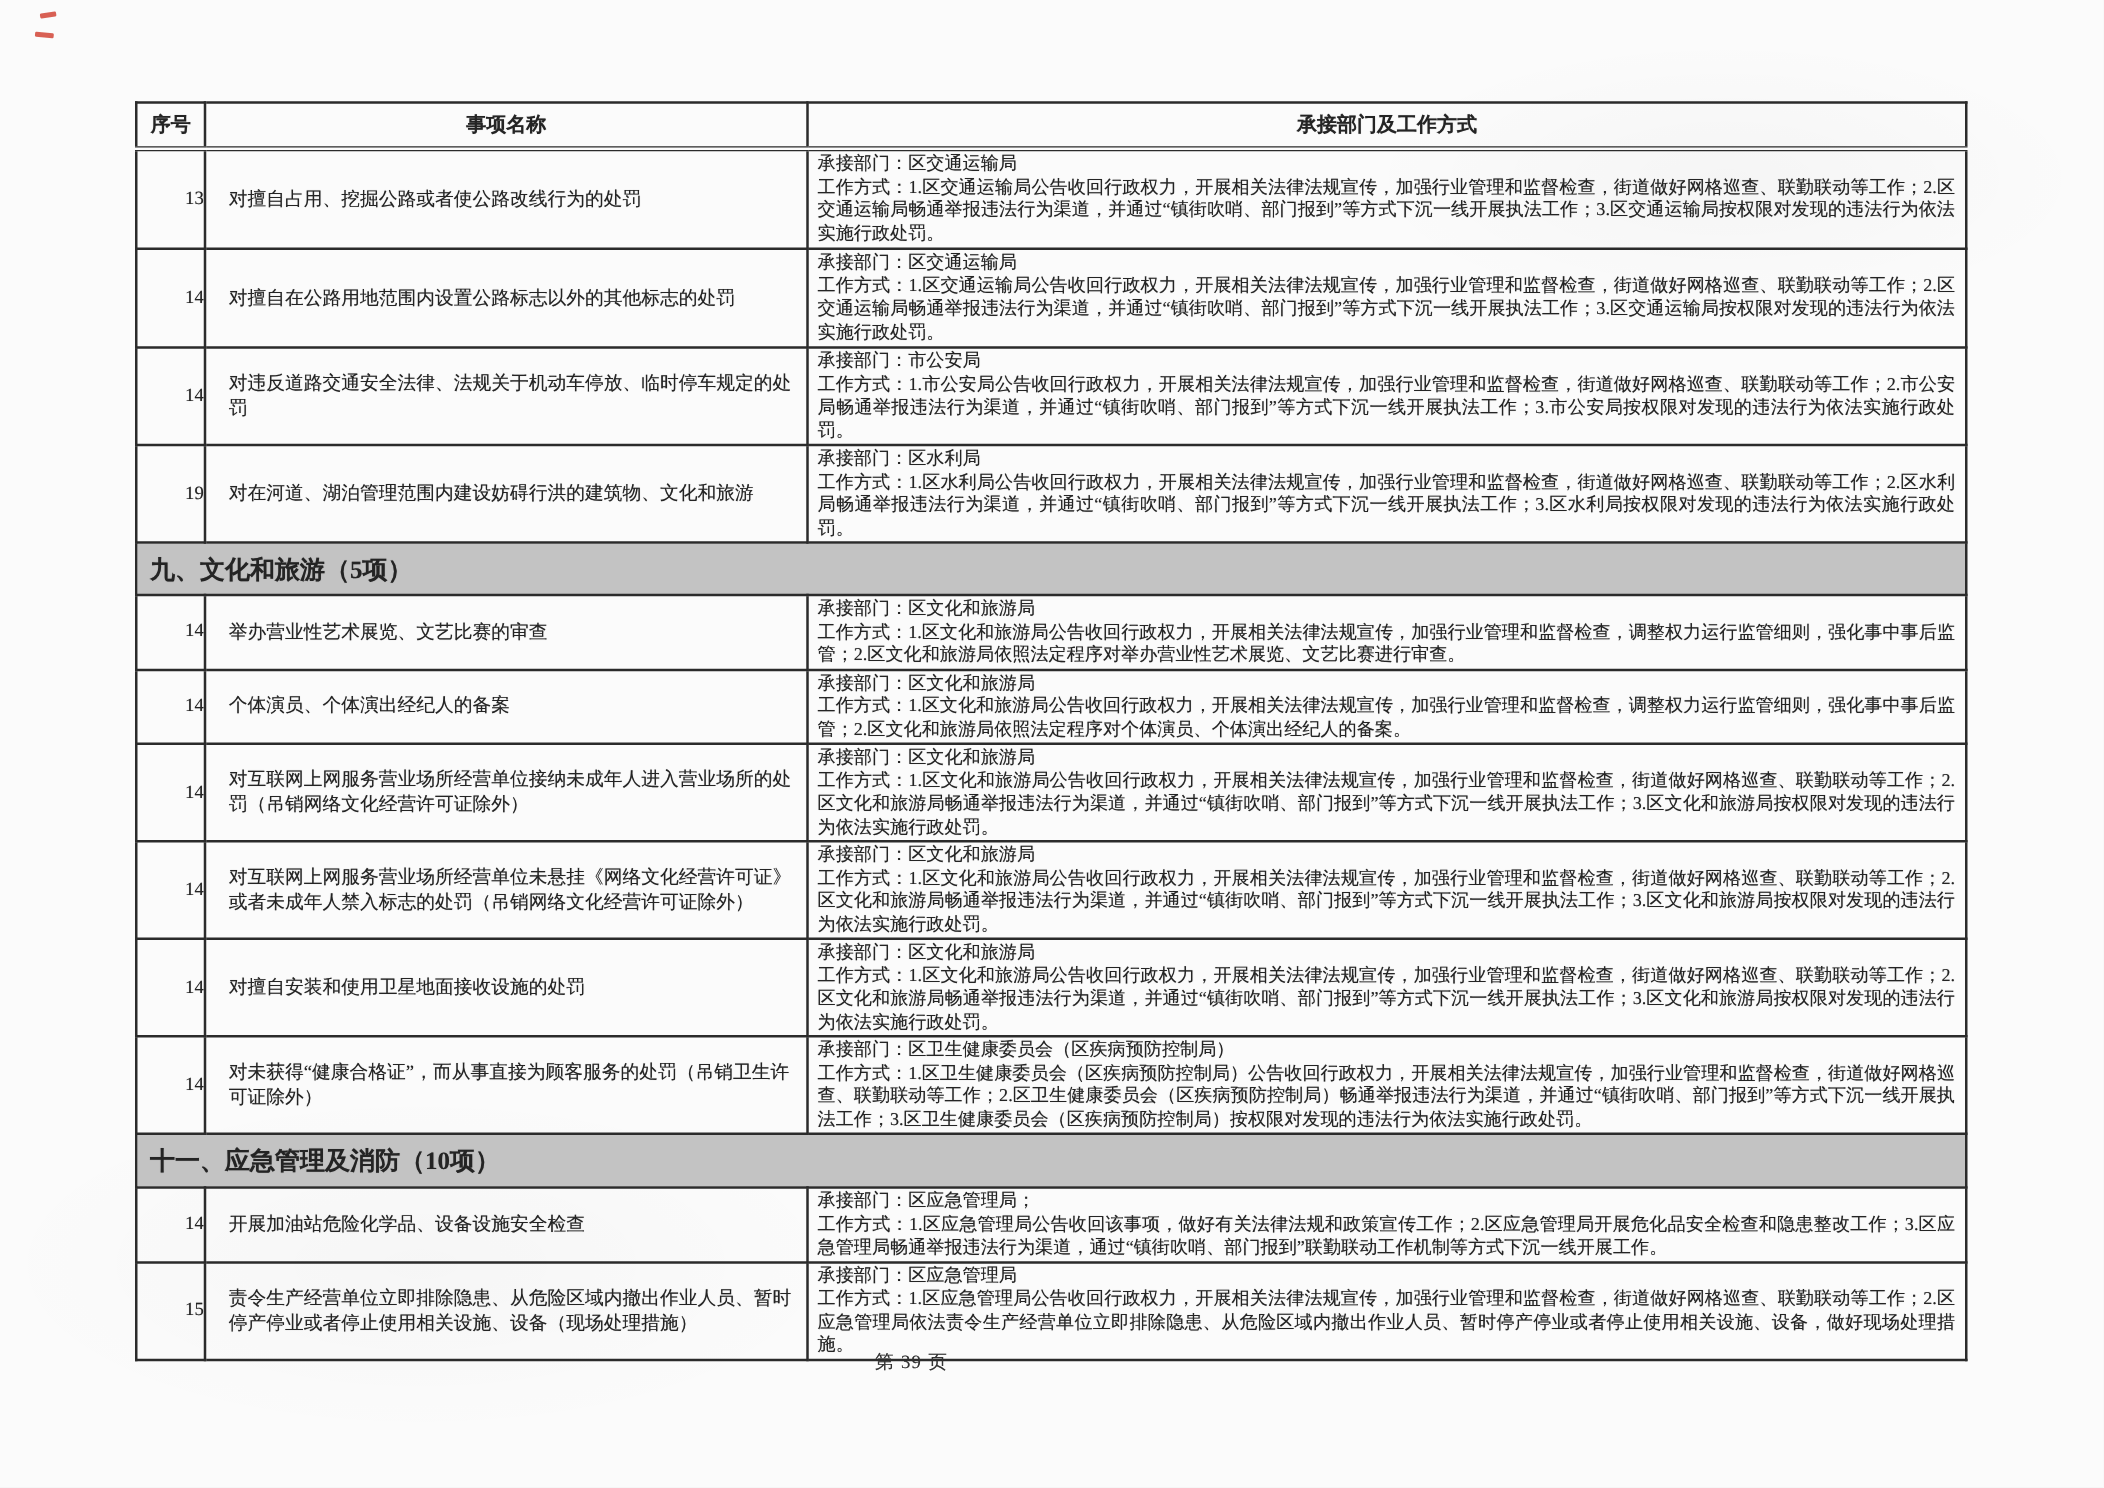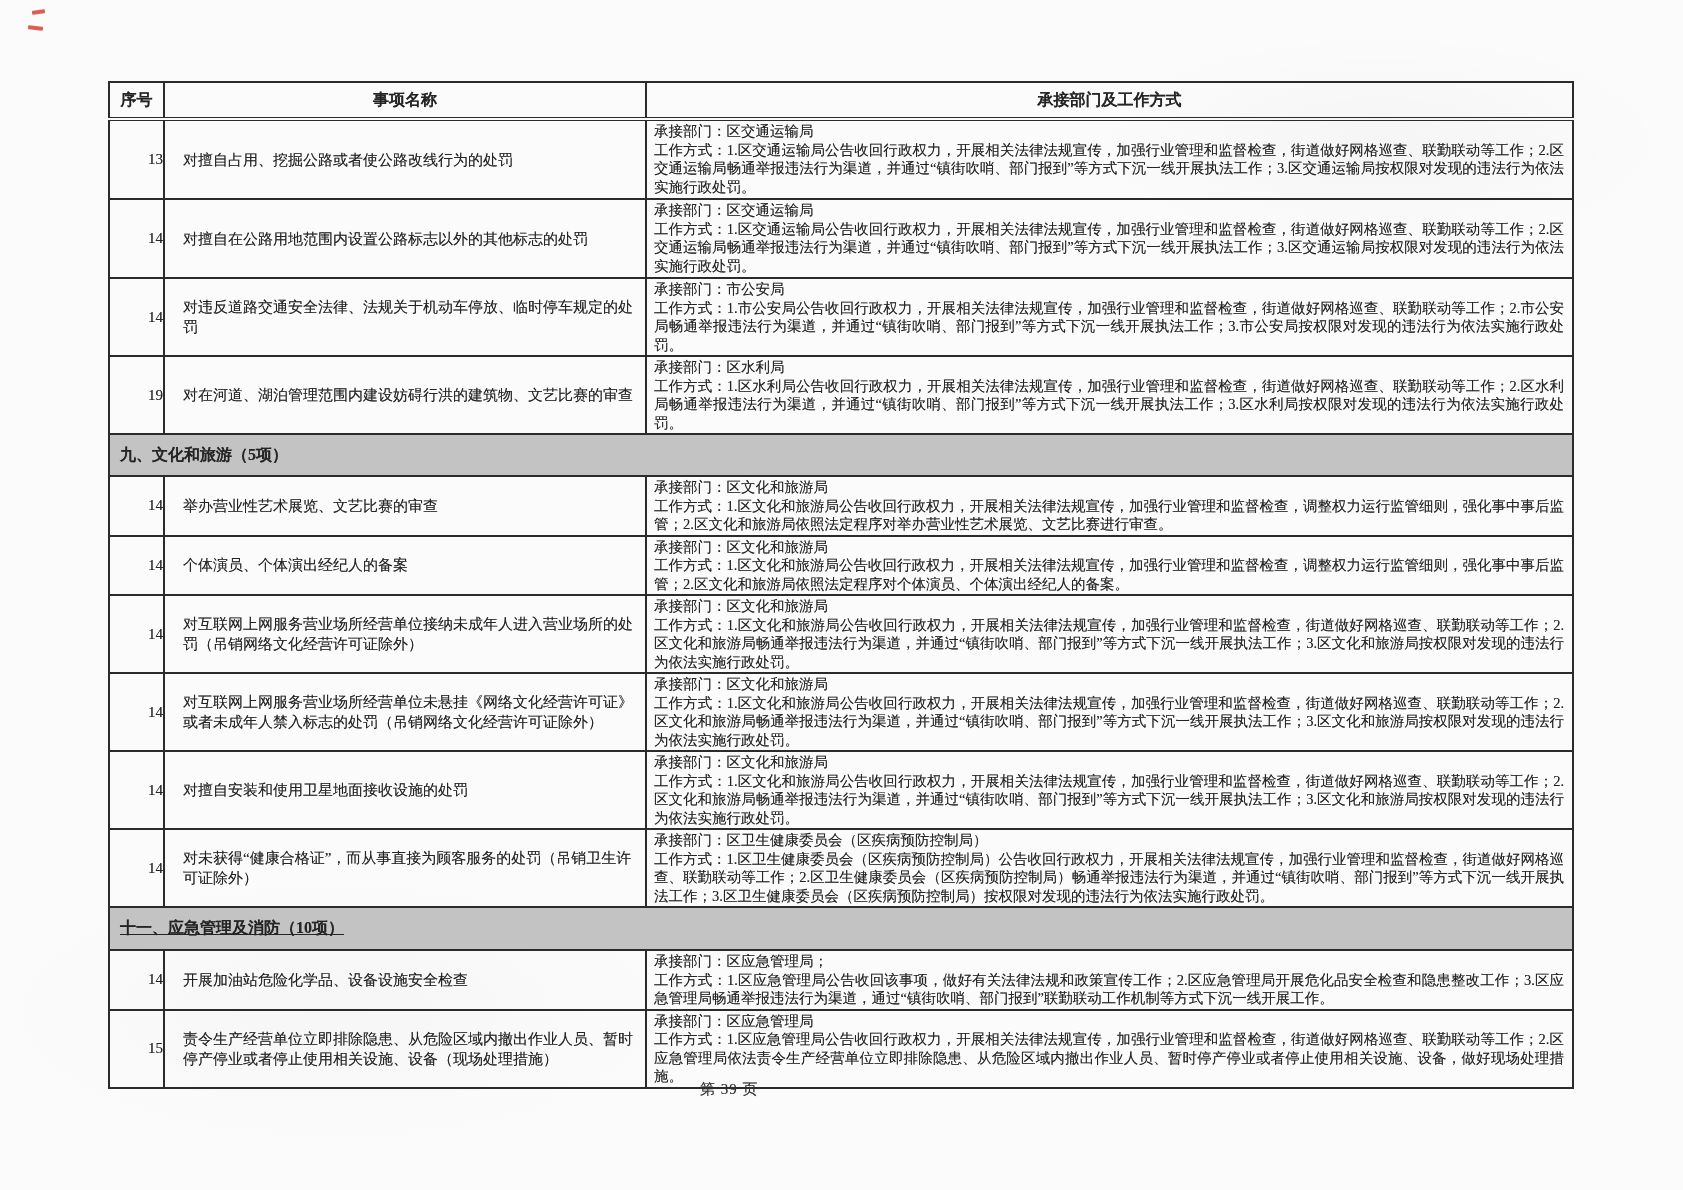--- a/index.html
+++ b/index.html
@@ -61,21 +61,21 @@
   }
   td.detail-cell{
     vertical-align:top;
     font-size:14.5px;line-height:18.5px;
     padding:1px 8px 1px 7px;
   }
   td.detail-cell .dept{white-space:nowrap;}
   td.detail-cell .method{text-align:justify;}
   tr.section-row td{
     background:var(--band);
-    font-size:16px;font-weight:bold;
+    font-size:20px;font-weight:bold;
     padding:2px 24px 2px 10px;
   }
   .footer{
     position:absolute;left:700px;top:1080px;
     font-size:15px;color:#333;
     letter-spacing:1px;
     text-shadow:0 0 .5px rgba(20,20,20,.4);
   }
 </style>
 </head>
@@ -121,21 +121,21 @@
         <tr style="height: 75px;">
           <td class="no-cell">141</td>
           <td class="name-cell">对违反道路交通安全法律、法规关于机动车停放、临时停车规定的处罚</td>
           <td class="detail-cell">
             <div class="dept">承接部门：市公安局</div>
             <div class="method">工作方式：1.市公安局公告收回行政权力，开展相关法律法规宣传，加强行业管理和监督检查，街道做好网格巡查、联勤联动等工作；2.市公安局畅通举报违法行为渠道，并通过“镇街吹哨、部门报到”等方式下沉一线开展执法工作；3.市公安局按权限对发现的违法行为依法实施行政处罚。</div>
           </td>
         </tr>
         <tr style="height: 76px;">
           <td class="no-cell">191</td>
-          <td class="name-cell">对在河道、湖泊管理范围内建设妨碍行洪的建筑物、文艺比赛的审查</td>
+          <td class="name-cell">对在河道、湖泊管理范围内建设妨碍行洪的建筑物、文化和旅游</td>
           <td class="detail-cell">
             <div class="dept">承接部门：区水利局</div>
             <div class="method">工作方式：1.区水利局公告收回行政权力，开展相关法律法规宣传，加强行业管理和监督检查，街道做好网格巡查、联勤联动等工作；2.区水利局畅通举报违法行为渠道，并通过“镇街吹哨、部门报到”等方式下沉一线开展执法工作；3.区水利局按权限对发现的违法行为依法实施行政处罚。</div>
           </td>
         </tr>
         <tr class="section-row" style="height: 42px;">
           <td colspan="3">九、文化和旅游（5项）</td>
         </tr>
         <tr style="height: 56px;">
           <td class="no-cell">143</td>
@@ -178,21 +178,21 @@
           </td>
         </tr>
         <tr style="height: 74px;">
           <td class="no-cell">148</td>
           <td class="name-cell">对未获得“健康合格证”，而从事直接为顾客服务的处罚（吊销卫生许可证除外）</td>
           <td class="detail-cell">
             <div class="dept">承接部门：区卫生健康委员会（区疾病预防控制局）</div>
             <div class="method">工作方式：1.区卫生健康委员会（区疾病预防控制局）公告收回行政权力，开展相关法律法规宣传，加强行业管理和监督检查，街道做好网格巡查、联勤联动等工作；2.区卫生健康委员会（区疾病预防控制局）畅通举报违法行为渠道，并通过“镇街吹哨、部门报到”等方式下沉一线开展执法工作；3.区卫生健康委员会（区疾病预防控制局）按权限对发现的违法行为依法实施行政处罚。</div>
           </td>
         </tr>
-        <tr class="section-row" style="height: 43px; text-decoration: underline;">
+        <tr class="section-row" style="height: 43px;">
           <td colspan="3">十一、应急管理及消防（10项）</td>
         </tr>
         <tr style="height: 57px;">
           <td class="no-cell">149</td>
           <td class="name-cell">开展加油站危险化学品、设备设施安全检查</td>
           <td class="detail-cell">
             <div class="dept">承接部门：区应急管理局；</div>
             <div class="method">工作方式：1.区应急管理局公告收回该事项，做好有关法律法规和政策宣传工作；2.区应急管理局开展危化品安全检查和隐患整改工作；3.区应急管理局畅通举报违法行为渠道，通过“镇街吹哨、部门报到”联勤联动工作机制等方式下沉一线开展工作。</div>
           </td>
         </tr>

